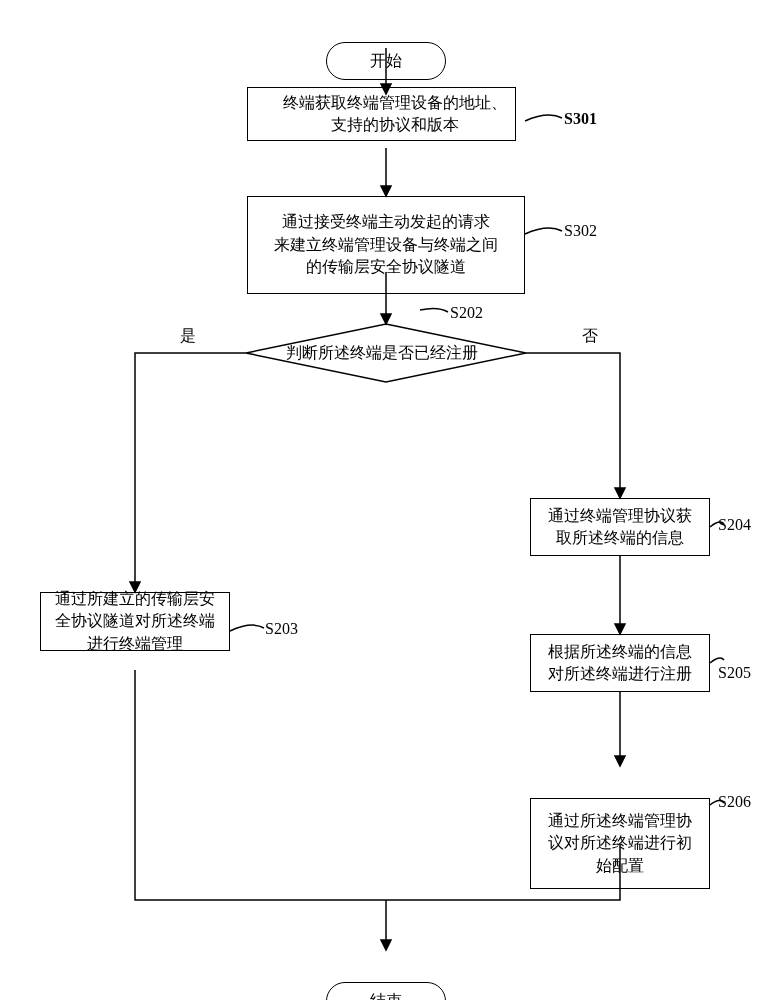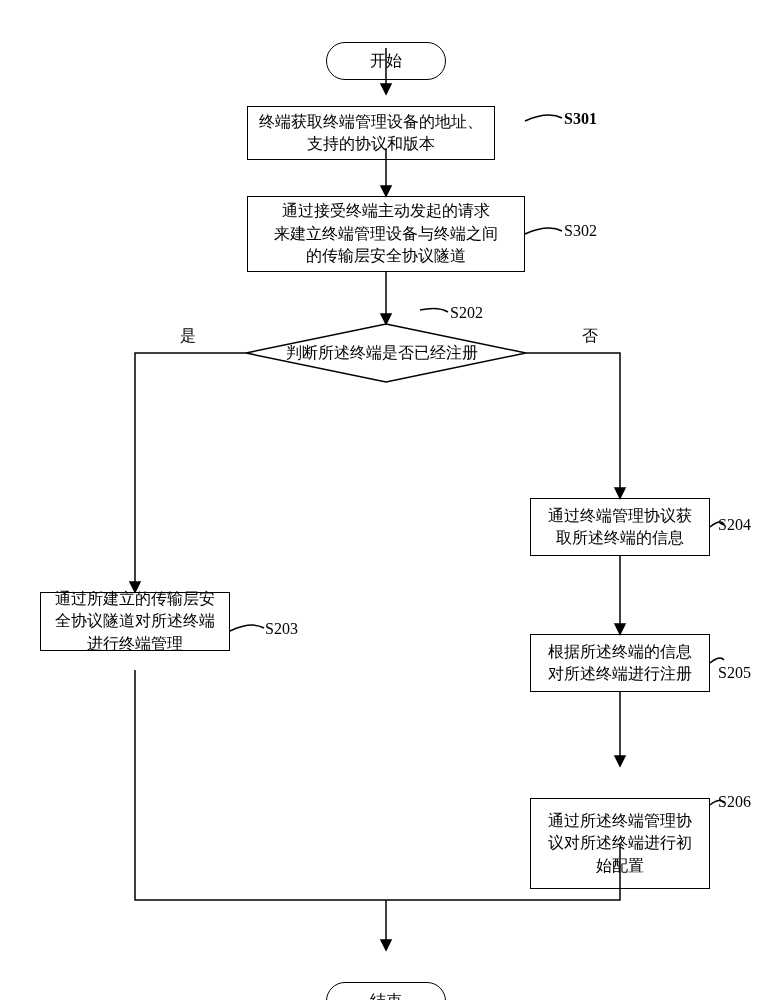--- a/index.html
+++ b/index.html
@@ -52,27 +52,27 @@
       fill: #000;
     }
   </style>
 </head>
 <body>
 
 <div class="node terminator" style="left:326px; top:10px;">
   <span>开始</span>
 </div>
 
-<div class="node" style="left:247px; top:106px; width:248px; height:54px;">
+<div class="node" style="left:247px; top:87px; width:269px; height:54px;justify-content:flex-end;">
   <span style="white-space:pre-line;">终端获取终端管理设备的地址、
 支持的协议和版本</span>
 </div>
 <div class="label" style="left:564px; top:110px;font-weight:bold;">S301</div>
 
-<div class="node" style="left:247px; top:196px; width:278px; height:76px;">
+<div class="node" style="left:247px; top:196px; width:278px; height:98px;">
   <span style="white-space:pre-line;">通过接受终端主动发起的请求
 来建立终端管理设备与终端之间
 的传输层安全协议隧道</span>
 </div>
 <div class="label" style="left:564px; top:222px;">S302</div>
 
 <svg class="arrows" style="z-index:1;">
   <polygon points="386,324 526,353 386,382 246,353" fill="#fff" stroke="#000" stroke-width="1.5"></polygon>
 </svg>
 <div class="label" style="left:286px; top:343px; width:200px; text-align:left;">判断所述终端是否已经注册</div>

